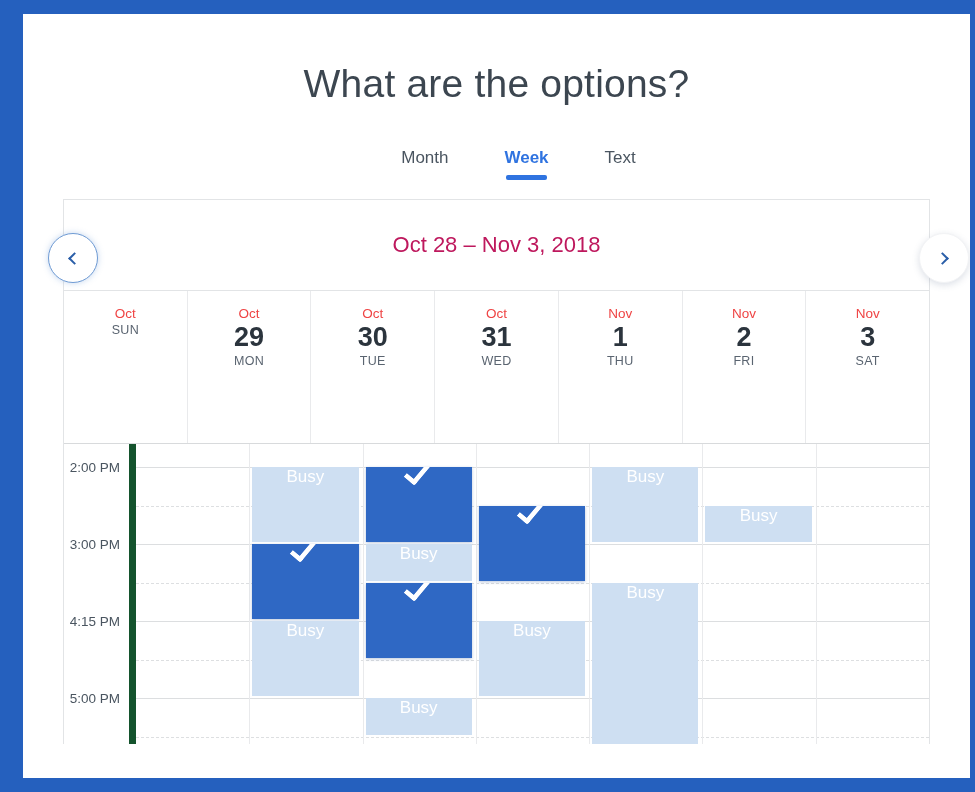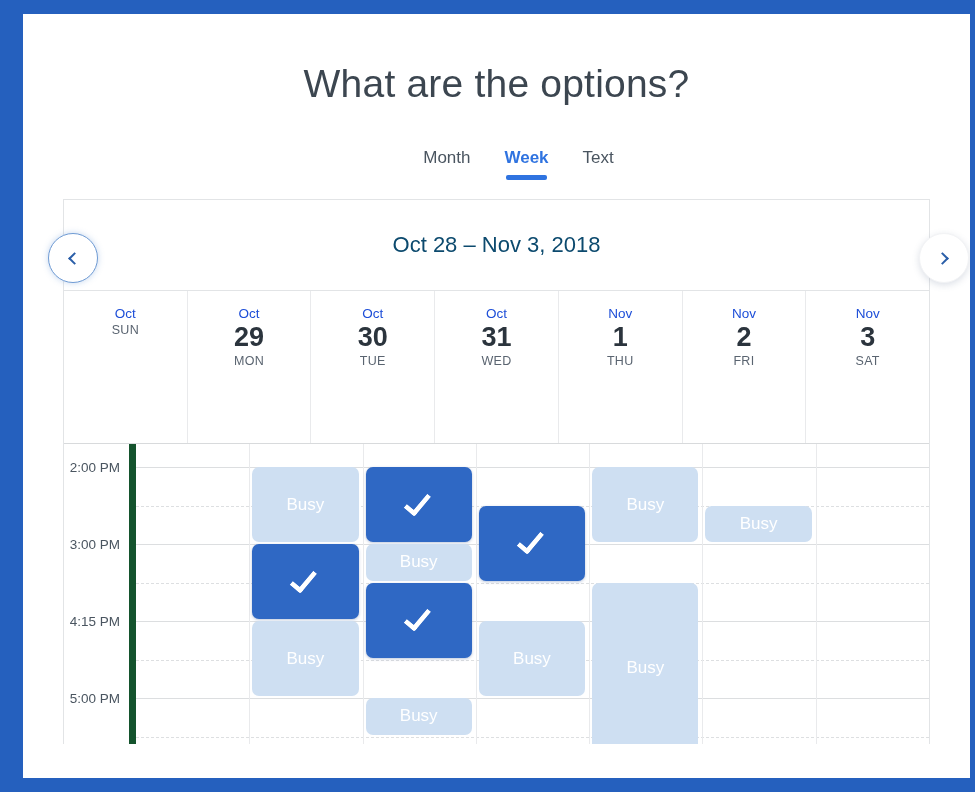--- a/index.html
+++ b/index.html
@@ -47,21 +47,21 @@
   }
 
   
   #tabs {
     position: absolute;
     left: 0; top: 129px;
     width: 947px;
     display: flex;
     justify-content: center;
     align-items: flex-start;
-    gap: 30px;
+    gap: 52px;
     padding-left: 44px;
   }
 
   .tab {
     position: relative;
     font-size: 17px;
     color: #4a5560;
     padding: 5px 2px 12px 2px;
     cursor: pointer;
     background: none;
@@ -143,21 +143,21 @@
     left: 0; top: 0;
     width: 865px;
     height: 91px;
     display: flex;
     align-items: center;
     justify-content: center;
     border-bottom: 1px solid #e2e4e6;
   }
   #date-range {
     font-size: 22px;
-    color: #0c4a6e;
+    color: #be185d;
   }
 
   
   
   #head-row {
     position: absolute;
     left: 0;
     top: 91px;
     width: 865px;
     height: 153px;
@@ -183,21 +183,21 @@
   .day-head {
     flex: 1 1 0;
     border-right: 1px solid #e9eaec;
     padding-top: 14px;
     text-align: center;
   }
   .day-head:last-child { border-right: none; }
 
   .dh-month {
     font-size: 13.5px;
-    color: #1d4ed8;
+    color: #ef4444;
     line-height: 17px;
   }
   .dh-num {
     font-size: 27px;
     font-weight: bold;
     color: #2b343d;
     line-height: 31px;
   }
   .dh-dow {
     font-size: 12.5px;
@@ -264,23 +264,23 @@
     position: absolute;
     top: 0;
     height: 300px;
   }
 
   
   .event {
     position: absolute;
     left: 3px;
     right: 4px;
-    border-radius: 7px;
+    border-radius: 0;
     display: flex;
-    align-items: center;
+    align-items: flex-start;
     justify-content: center;
     overflow: hidden;
     cursor: pointer;
   }
 
   .event.busy {
     background: #cedff2;
     color: #ffffff;
     font-size: 17px;
   }

